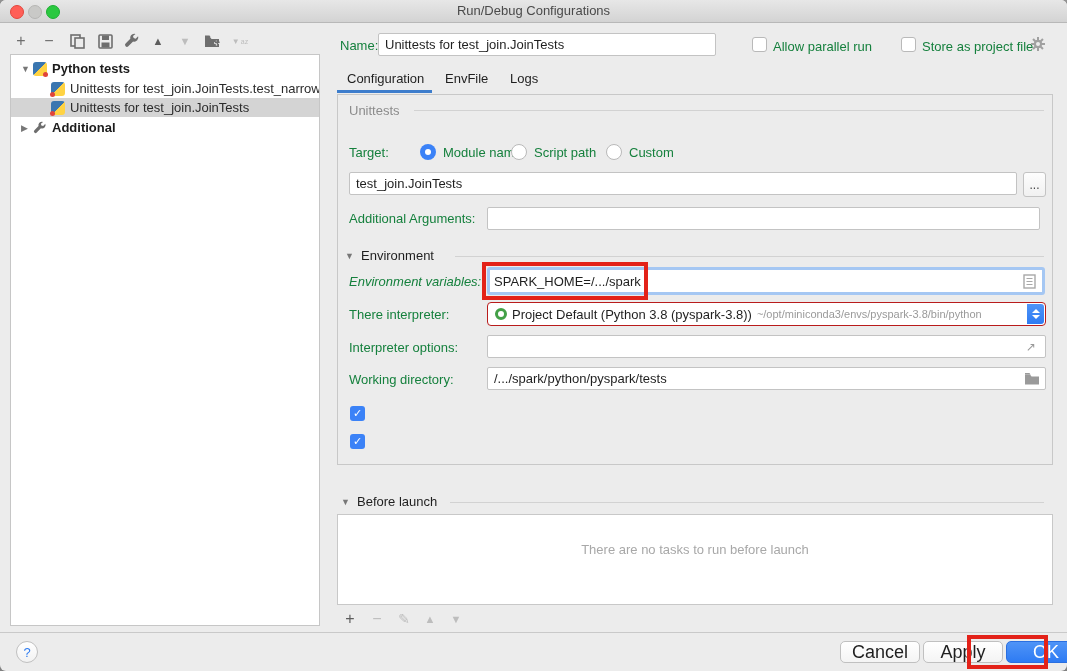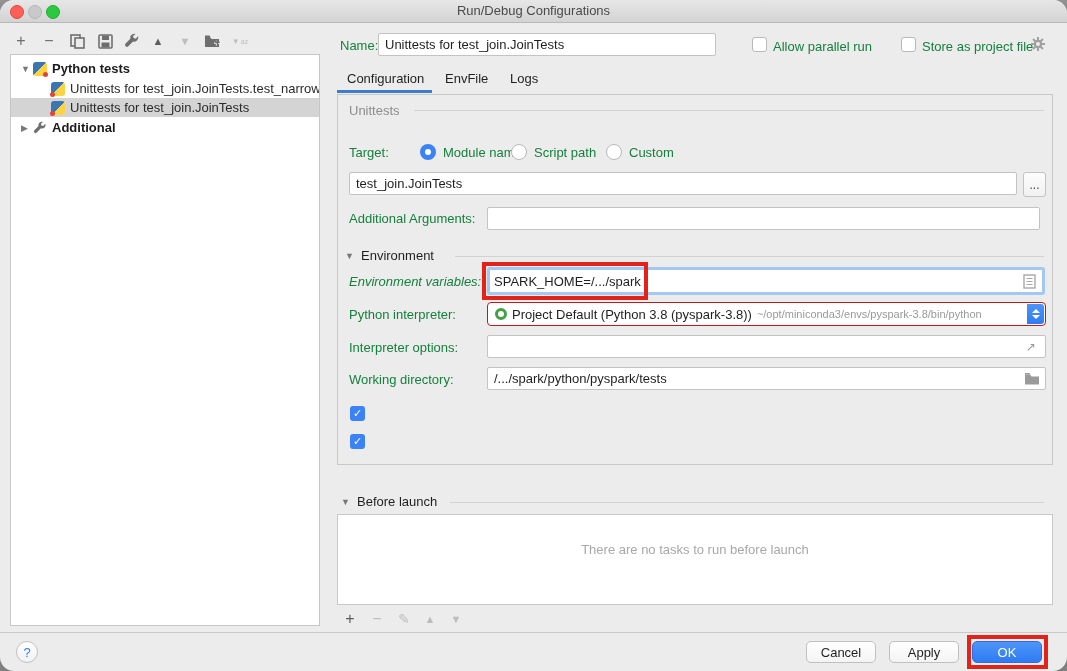--- a/index.html
+++ b/index.html
@@ -1,16 +1,16 @@
 <!DOCTYPE html>
 <html><head>
 <meta charset="utf-8">
 <style>
   html,body{margin:0;padding:0;background:#9a9a9a;font-family:"Liberation Sans","DejaVu Sans",sans-serif;}
-  .window{position:relative;width:1067px;height:671px;background:#ececec;overflow:hidden;border-radius:14px;box-shadow:0 10px 30px rgba(0,0,0,.4);}
+  .window{position:relative;width:1067px;height:671px;background:#ececec;overflow:hidden;border-radius:6px;box-shadow:0 10px 30px rgba(0,0,0,.4);}
   
   .titlebar{position:absolute;left:0;top:0;width:1067px;height:22px;background:linear-gradient(#e7e7e7,#d3d3d3);border-bottom:1px solid #b8b8b8;}
   .light{position:absolute;top:5px;width:12px;height:12px;border-radius:50%;}
   .light.red{left:10px;background:#ff5f57;border:1px solid #e2463d;}
   .light.yellow{left:28px;background:#c9c9c7;border:1px solid #b5b5b3;}
   .light.green{left:46px;background:#2bc840;border:1px solid #1eae32;}
   .title{position:absolute;left:0;right:0;top:3px;text-align:center;font-size:13px;color:#4a4a4a;}
   
   .ltb{position:absolute;top:30px;left:8px;height:24px;}
   .tbi{position:absolute;top:0;width:22px;height:22px;display:flex;align-items:center;justify-content:center;font-size:16px;color:#6e6e6e;}
@@ -59,21 +59,21 @@
   .stepper{position:absolute;right:1px;top:1px;bottom:1px;width:17px;background:linear-gradient(#4f94f7,#2e7bf3);border-radius:0 3px 3px 0;display:flex;flex-direction:column;align-items:center;justify-content:center;gap:2px;}
   .stepper .t{width:0;height:0;border-left:4px solid transparent;border-right:4px solid transparent;}
   .stepper .t.up{border-bottom:4px solid #fff;}
   .stepper .t.dn{border-top:4px solid #fff;}
   .fieldicon{position:absolute;color:#9a9a9a;font-size:12px;}
   
   .blbox{position:absolute;left:337px;top:514px;width:716px;height:91px;background:#fff;border:1px solid #c8c8c8;box-sizing:border-box;}
   .blempty{position:absolute;left:337px;width:716px;top:542px;text-align:center;font-size:13px;color:#a8a8a8;}
   
   .botsep{position:absolute;left:0;top:632px;width:1067px;height:1px;background:#c9c9c9;}
-  .btn{position:absolute;top:641px;width:70px;height:22px;border-radius:5px;font-size:13px;display:flex;align-items:center;justify-content:center;box-sizing:border-box;}
+  .btn{position:absolute;top:641px;width:80px;height:22px;border-radius:5px;font-size:18px;display:flex;align-items:center;justify-content:center;box-sizing:border-box;margin-left:34px;}
   .btn.plain{background:linear-gradient(#ffffff,#f4f4f4);border:1px solid #c0c0c0;color:#1f1f1f;}
   .btn.primary{background:linear-gradient(#4f94f7,#2e7bf3);border:1px solid #2a6fe0;color:#fff;}
   .helpbtn{position:absolute;left:16px;top:641px;width:22px;height:22px;border-radius:50%;background:linear-gradient(#ffffff,#f2f2f2);border:1px solid #c0c0c0;color:#2f7cf0;font-size:13px;display:flex;align-items:center;justify-content:center;box-sizing:border-box;}
   
   .annot{position:absolute;border:4px solid #e32219;box-sizing:border-box;pointer-events:none;}
   .gearsvg{display:block;}
   .sorticon{position:relative;display:flex;align-items:center;}
   .sorticon .az{display:flex;flex-direction:column;font-size:7px;line-height:7px;margin-left:1px;}
 </style>
 </head>
@@ -216,21 +216,21 @@
 
   <span class="lbl" style="left:349px;top:274px;font-style:italic;">Environment variables:</span>
   <div class="focuswrap" style="left:487px;top:267px;width:558px;height:28px;">
     <input class="inner" value="SPARK_HOME=/.../spark" style="">
     <svg style="margin-right:6px;flex:0 0 auto;" width="13" height="15" viewBox="0 0 13 15">
         <rect x="1" y="1" width="11" height="13" fill="none" stroke="#a8a8a8" stroke-width="1.4"></rect>
         <path d="M3.5 4.5h6M3.5 7.5h6M3.5 10.5h6" stroke="#a8a8a8" stroke-width="1.2"></path>
       </svg>
   </div>
 
-  <span class="lbl" style="left:349px;top:307px;">Python interpreter:</span>
+  <span class="lbl" style="left:349px;top:307px;">There interpreter:</span>
   <div class="combo" style="left:487px;top:302px;width:559px;height:24px;">
     <span class="ring"></span>
     <span class="main">Project Default (Python 3.8 (pyspark-3.8))</span>
     <span class="path">~/opt/miniconda3/envs/pyspark-3.8/bin/python</span>
     <div class="stepper">
         <span class="t up"></span>
         <span class="t dn"></span>
       </div>
   </div>
 

